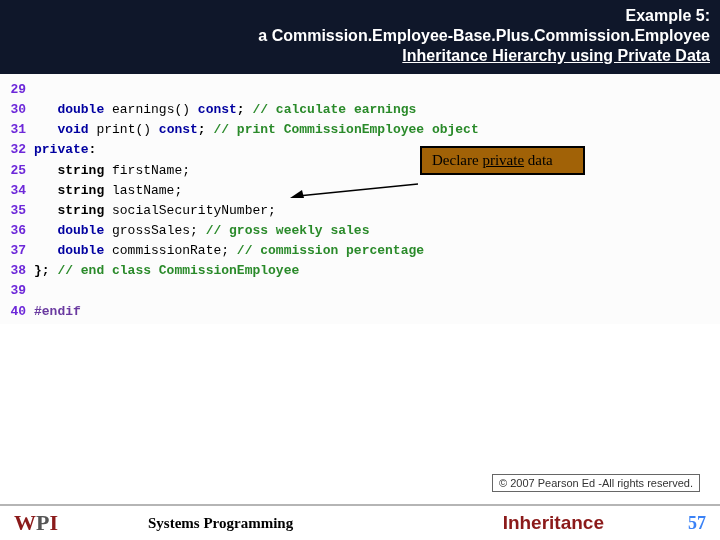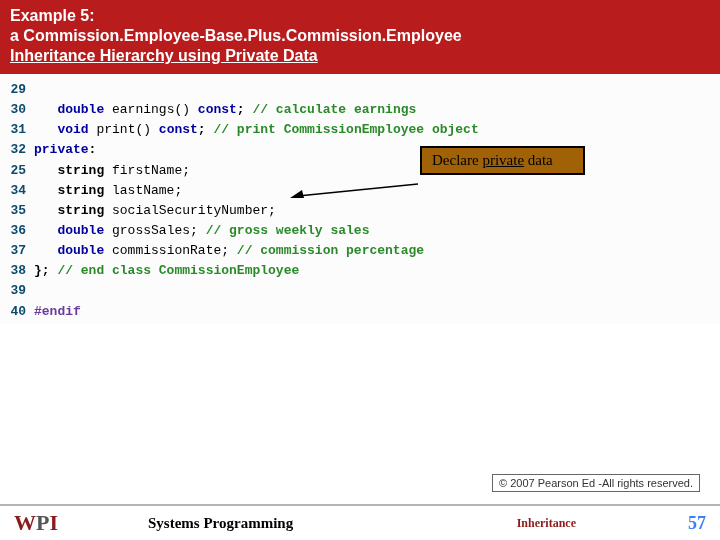--- a/index.html
+++ b/index.html
@@ -1,40 +1,40 @@
 <!DOCTYPE html>
 <html><head>
 <meta charset="utf-8">
 <style>
   * { box-sizing: border-box; margin: 0; padding: 0; }
   body { width: 720px; height: 540px; font-family: Georgia, 'Times New Roman', serif; background: #fff; position: relative; overflow: hidden; }
-  .header { background: #b91c1c; color: #fff; text-align: left; padding: 6px 10px 8px; font-weight: bold; font-family: 'Comic Sans MS', cursive, sans-serif; }
+  .header { background: #0f172a; color: #fff; text-align: right; padding: 6px 10px 8px; font-weight: bold; font-family: 'Comic Sans MS', cursive, sans-serif; }
   .header-line { font-size: 16px; line-height: 1.25; }
   .header-line.underline { text-decoration: underline; }
   .code-area { background: #fcfcfc; margin: 0; padding: 6px 0 2px 0; font-family: 'Courier New', monospace; font-size: 13px; line-height: 1.55; position: relative; }
   .code-line { display: flex; align-items: baseline; }
-  .ln { width: 34px; text-align: right; color: #0c4a6e; font-weight: bold; padding-right: 8px; flex-shrink: 0; }
+  .ln { width: 34px; text-align: right; color: #6d28d9; font-weight: bold; padding-right: 8px; flex-shrink: 0; }
   .code { white-space: pre; }
   .kw { color: #0000a0; font-weight: bold; }
   .fn { color: #000; font-weight: normal; }
   .str { color: #000; font-weight: bold; }
   .cm { color: #2a8a2a; font-weight: bold; text-align: right; }
   .pp { color: #6a3aa0; font-weight: bold; text-align: center; }
   .pn { color: #000; font-weight: bold; }
   .callout { position: absolute; top: 146px; left: 420px; border: 2px solid #000; background: #a16207; padding: 4px 30px 4px 10px; font-family: 'Times New Roman', serif; font-size: 15px; }
   .callout .priv { text-decoration: underline; }
   .arrow { position: absolute; top: 180px; left: 290px; width: 130px; height: 20px; }
   .copyright { position: absolute; right: 20px; bottom: 48px; border: 1px solid #666; padding: 2px 6px; font-size: 11px; color: #333; font-family: Arial, sans-serif; }
   .footer { position: absolute; left: 0; right: 0; bottom: 0; height: 36px; border-top: 2px solid #b5b5b5; display: flex; align-items: center; padding: 0 14px; }
   .logo { display: flex; align-items: baseline; font-family: Georgia, serif; font-weight: bold; }
   .logo .w { color: #8b1a1a; font-size: 22px; }
   .logo .p { color: #555; font-size: 22px; }
   .logo .i { color: #8b1a1a; font-size: 22px; }
   .foot-center { flex: 1; text-align: left; padding-left: 90px; font-family: 'Comic Sans MS', cursive; font-weight: bold; font-size: 15px; color: #000; }
-  .foot-topic { font-family: Liberation Serif, serif; font-weight: bold; font-size: 12px; color: #8b1a1a; padding-right: 112px; }
+  .foot-topic { font-family: Liberation Sans, sans-serif; font-weight: bold; font-size: 19px; color: #8b1a1a; padding-right: 84px; }
   .foot-page { font-family: 'Comic Sans MS', cursive; font-weight: bold; font-size: 18px; color: #3b82f6; }
 </style>
 </head>
 <body>
 
 <div class="header">
   <div class="header-line">Example 5:</div>
   <div class="header-line">a Commission.Employee-Base.Plus.Commission.Employee</div>
   <div class="header-line underline">Inheritance Hierarchy using Private Data</div>
 </div>

